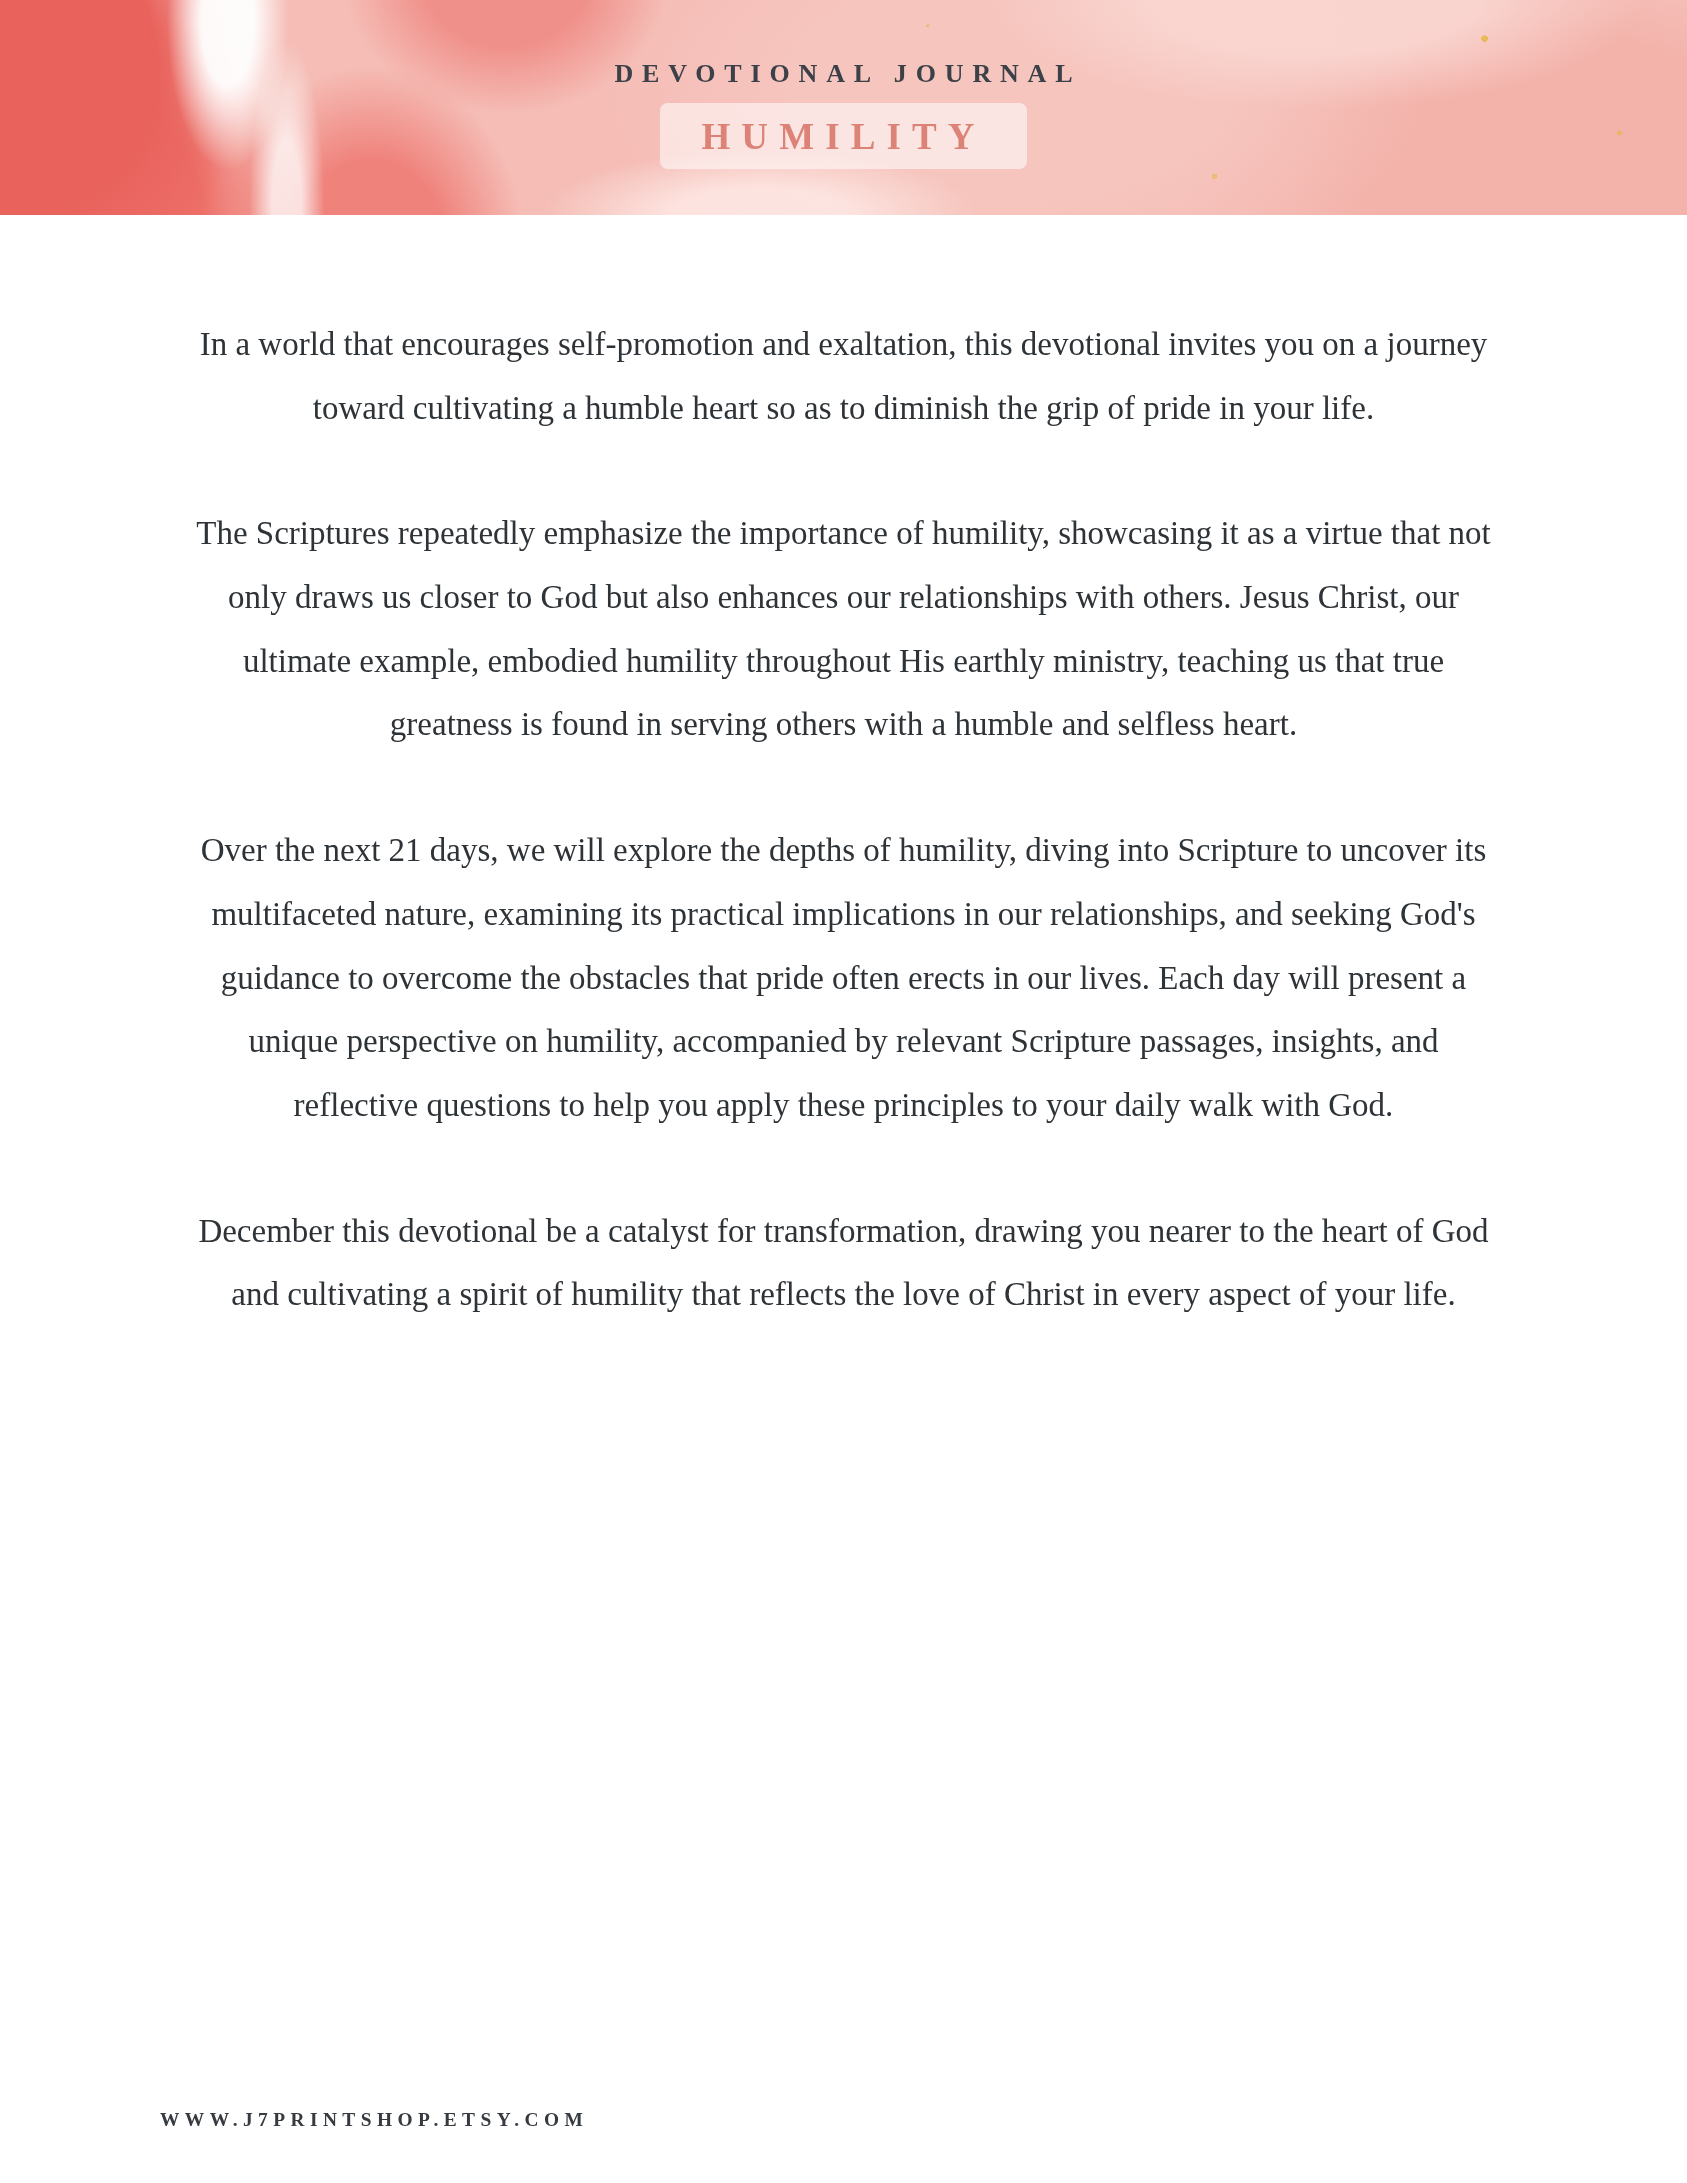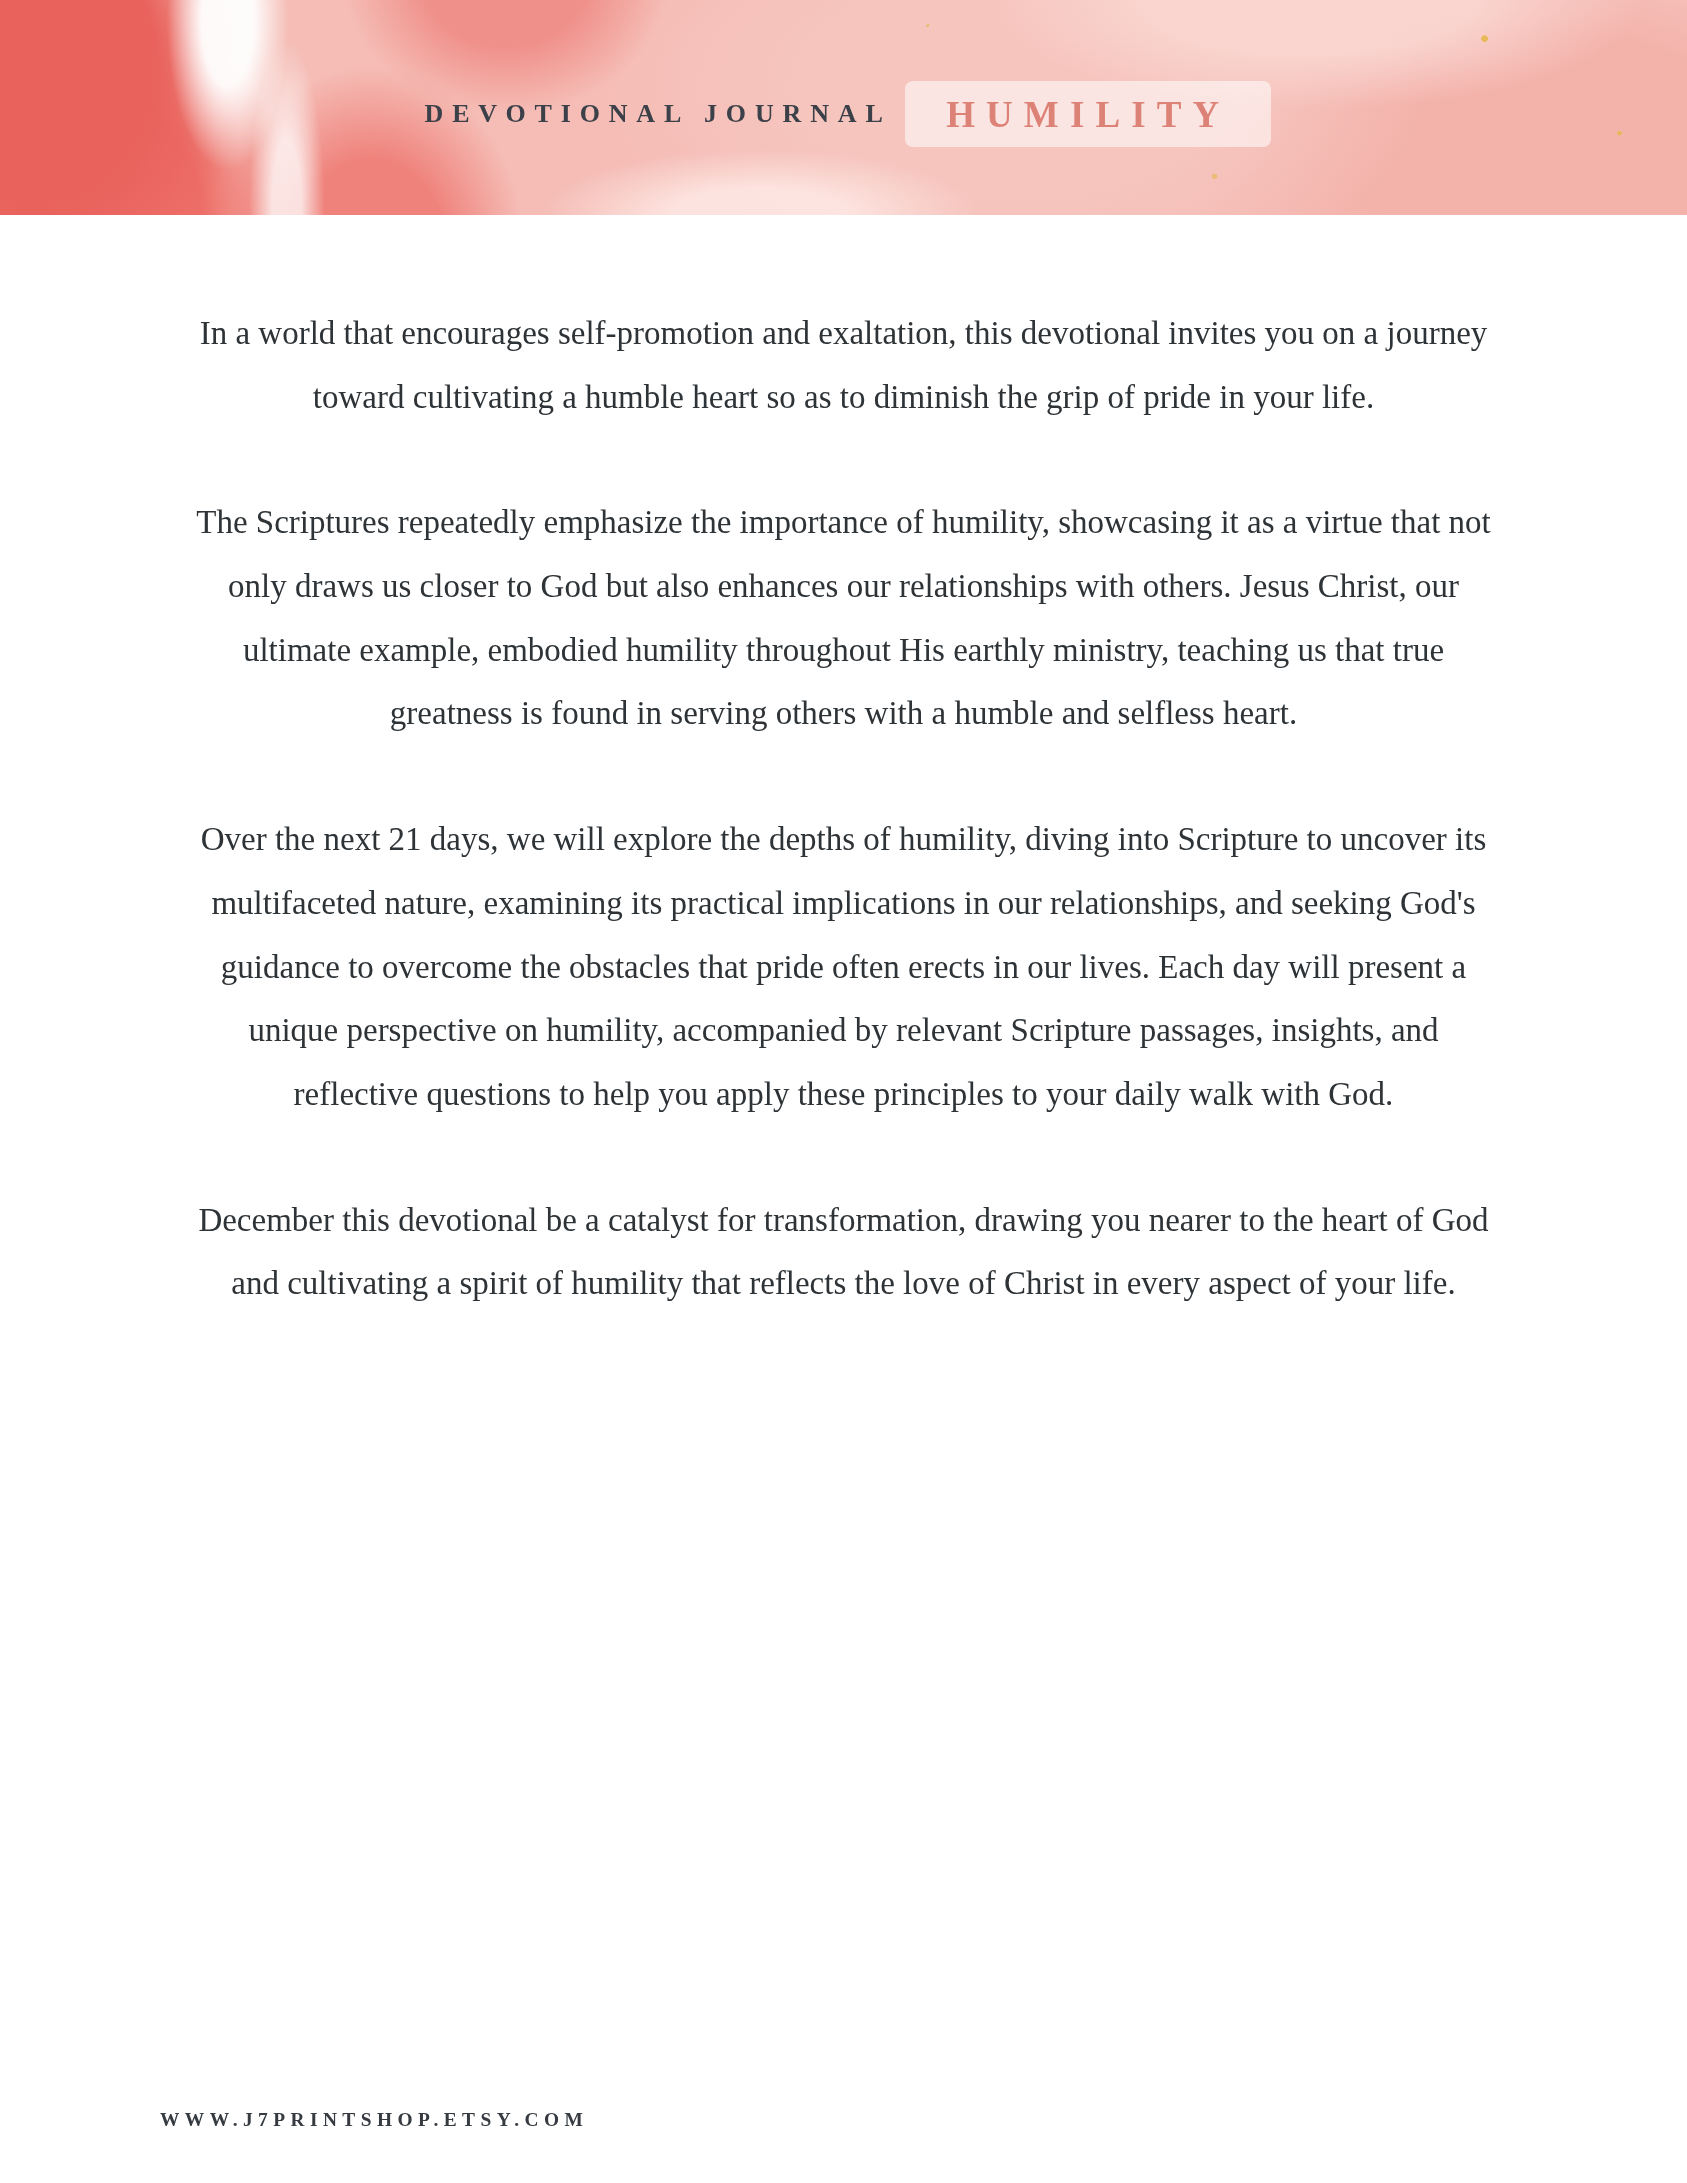--- a/index.html
+++ b/index.html
@@ -44,21 +44,21 @@
       
       radial-gradient(ellipse 485px 252px at 60% 40%, #f6c5be 0 45%, transparent 85%),
       radial-gradient(ellipse 505px 291px at 92% 70%, #f3b3ab 0 40%, transparent 85%),
       radial-gradient(ellipse 408px 233px at 99% 10%, #f7cdc7 0 45%, transparent 85%);
   }
 
   .header-inner {
     position: absolute;
     top: 0; left: 0; right: 0; bottom: 0;
     display: flex;
-    flex-direction: row;
+    flex-direction: column;
     align-items: center;
     justify-content: center;
     gap: 13.6px;
     padding-top: 13.6px;
   }
 
   .kicker {
     font-size: 26px;
     font-weight: 700;
     letter-spacing: 0.34em;
@@ -77,21 +77,21 @@
     font-weight: 700;
     letter-spacing: 0.30em;
     text-indent: 0.30em;
     color: #dd8277;
     margin-top: 44px;
   }
 
   
   .content {
     width: 1300px;
-    margin: 5px auto;
+    margin: 16px auto;
     padding-top: 82px;
   }
 
   .content p {
     font-size: 33px;
     line-height: 1.93;
     text-align: center;
     color: #2e3337;
     margin-bottom: 62px;
   }

